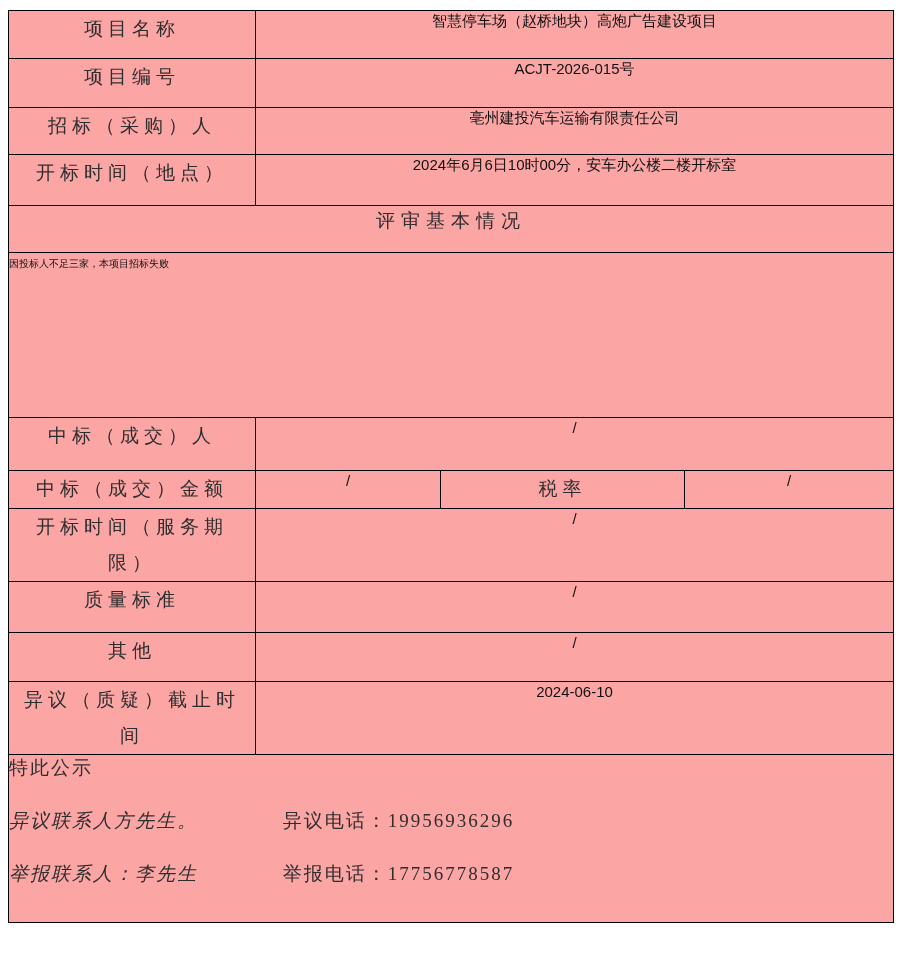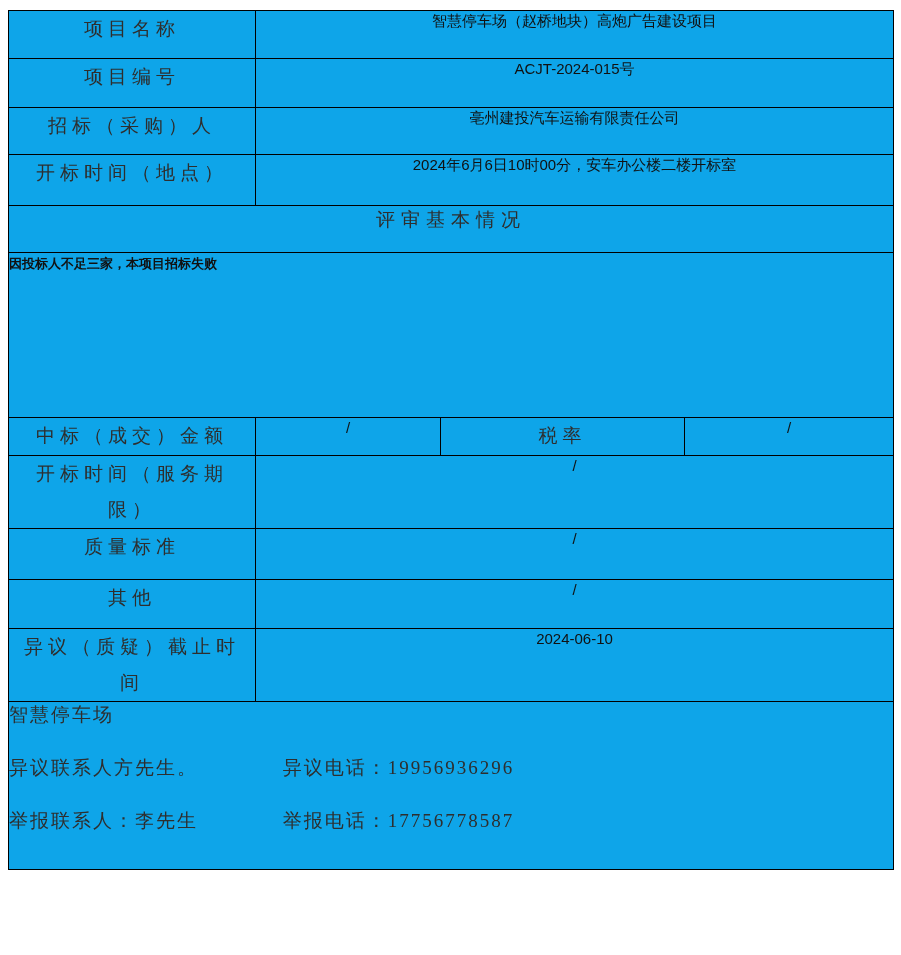--- a/index.html
+++ b/index.html
@@ -16,101 +16,104 @@
     border-collapse: collapse;
     table-layout: fixed;
     margin: 10px 0 0 8px;
     width: 885px;
   }
   table.doc td {
     border: 1.5px solid #000000;
     vertical-align: top;
     padding: 0;
     overflow: hidden;
-    background: #0ea5e9;
+    background: #fca5a5;
   }
   td.lbl {
     font-family: "Liberation Serif", "DejaVu Serif", serif;
     font-size: 19px;
     line-height: 36px;
     color: #2e2e2e;
     text-align: center;
     letter-spacing: 5px;
     padding: 2px 10px 0 10px;
     white-space: pre-wrap;
   }
   td.val {
     font-family: "Liberation Sans", "DejaVu Sans", sans-serif;
     font-size: 15px;
     line-height: 20px;
     color: #111111;
     text-align: center;
     padding: 9px 8px 0 8px;
   }
   td.hdr {
-    font-family: Liberation Mono, monospace;
+    font-family: Liberation Sans, sans-serif;
     font-size: 19px;
     line-height: 30px;
     color: #2e2e2e;
     text-align: center;
     letter-spacing: 6px;
     padding-top: 6px;
   }
   td.result {
     font-family: "Liberation Sans", "DejaVu Sans", sans-serif;
-    font-size: 13px;
+    font-size: 10px;
     line-height: 21px;
     color: #111111;
     text-align: left;
     padding: 8px 8px 0 5px;
-    font-weight: bold;
   }
   td.foot {
     font-family: "Liberation Serif", "DejaVu Serif", serif;
     font-size: 19px;
     line-height: 26px;
     color: #2e2e2e;
     letter-spacing: 2px;
     padding: 14px 8px 0 8px;
   }
   .foot-row { margin-top: 27px; }
-  .contact { display: inline-block; width: 267px; }
+  .contact { display: inline-block; width: 267px; font-style: italic; }
 </style>
 </head>
 <body>
 
 <table class="doc">
   <colgroup>
     <col style="width:247px">
     <col style="width:185px">
     <col style="width:244px">
     <col style="width:209px">
   </colgroup>
   <tbody>
     <tr style="height:48px">
       <td class="lbl">项目名称</td>
       <td class="val" colspan="3">智慧停车场（赵桥地块）高炮广告建设项目</td>
     </tr>
     <tr style="height:49px">
       <td class="lbl">项目编号</td>
-      <td class="val" colspan="3">ACJT-2024-015号</td>
+      <td class="val" colspan="3">ACJT-2026-015号</td>
     </tr>
     <tr style="height:47px">
       <td class="lbl">招标（采购）人</td>
       <td class="val" colspan="3">亳州建投汽车运输有限责任公司</td>
     </tr>
     <tr style="height:51px">
       <td class="lbl">开标时间（地点）</td>
       <td class="val" colspan="3">2024年6月6日10时00分，安车办公楼二楼开标室</td>
     </tr>
     <tr style="height:47px">
       <td class="hdr" colspan="4">评审基本情况</td>
     </tr>
     <tr style="height:165px">
       <td class="result" colspan="4">因投标人不足三家，本项目招标失败</td>
+    </tr>
+    <tr style="height:53px">
+      <td class="lbl">中标（成交）人</td>
+      <td class="val" colspan="3">/</td>
     </tr>
     <tr style="height:38px">
       <td class="lbl">中标（成交）金额</td>
       <td class="val">/</td>
       <td class="lbl">税率</td>
       <td class="val">/</td>
     </tr>
     <tr style="height:70px">
       <td class="lbl">开标时间（服务期
 限）</td>
@@ -124,21 +127,21 @@
       <td class="lbl">其他</td>
       <td class="val" colspan="3">/</td>
     </tr>
     <tr style="height:73px">
       <td class="lbl">异议（质疑）截止时
 间</td>
       <td class="val" colspan="3">2024-06-10</td>
     </tr>
     <tr style="height:168px">
       <td class="foot" colspan="4">
-        <div>智慧停车场</div>
+        <div>特此公示</div>
         <div class="foot-row">
           <span class="contact">异议联系人方先生。</span>
           <span>异议电话：19956936296</span>
         </div>
         <div class="foot-row">
           <span class="contact">举报联系人：李先生</span>
           <span>举报电话：17756778587</span>
         </div>
       </td>
     </tr>

